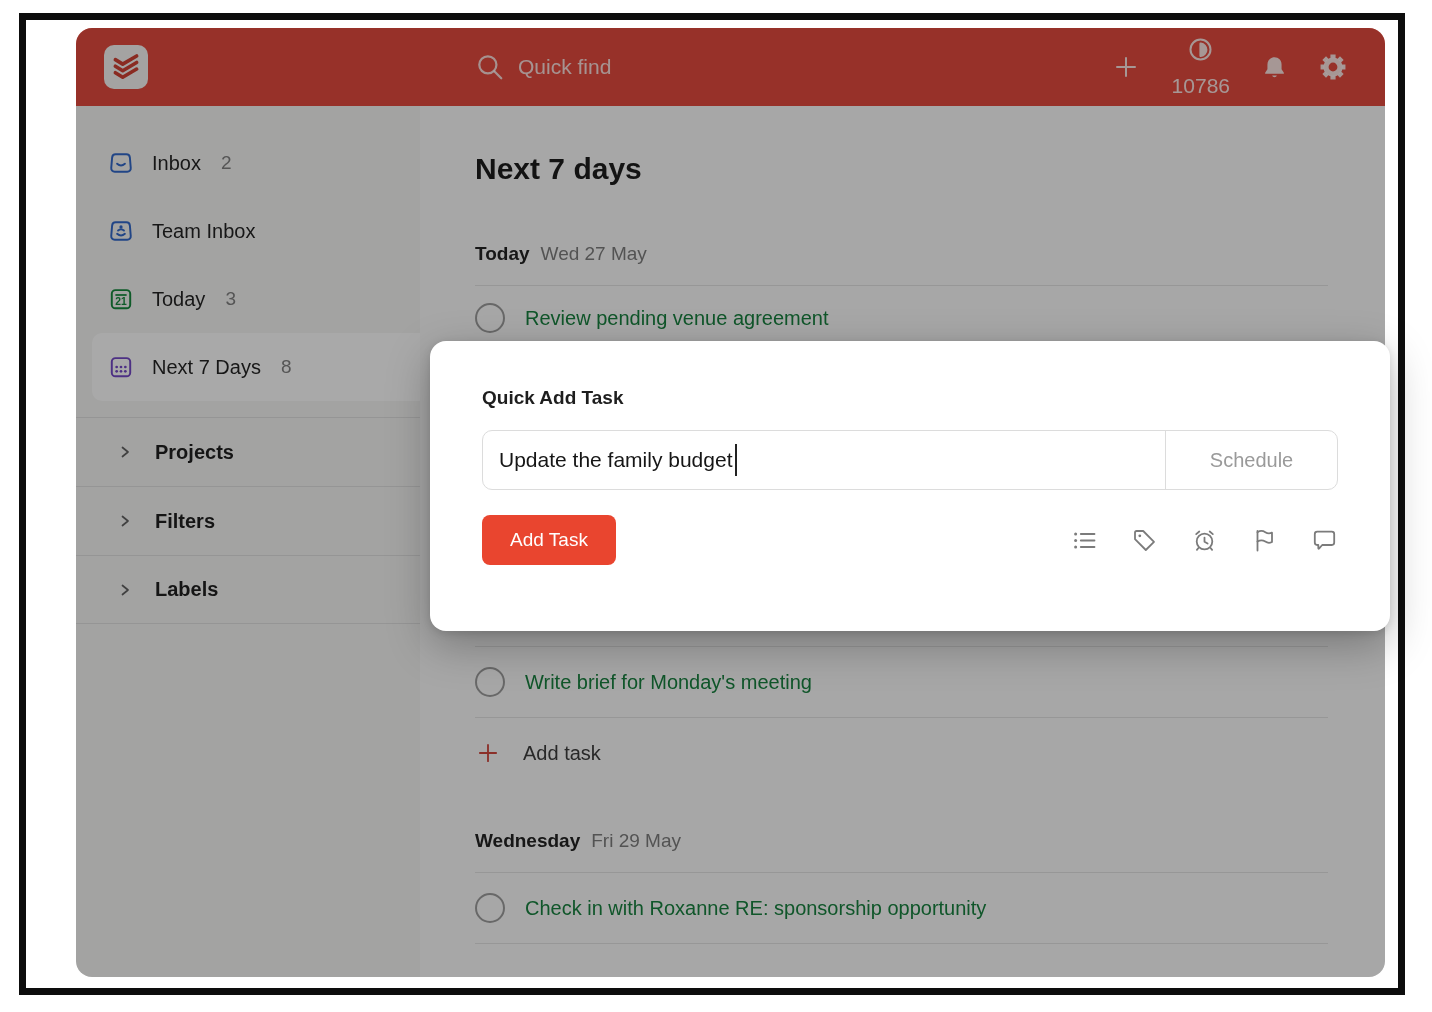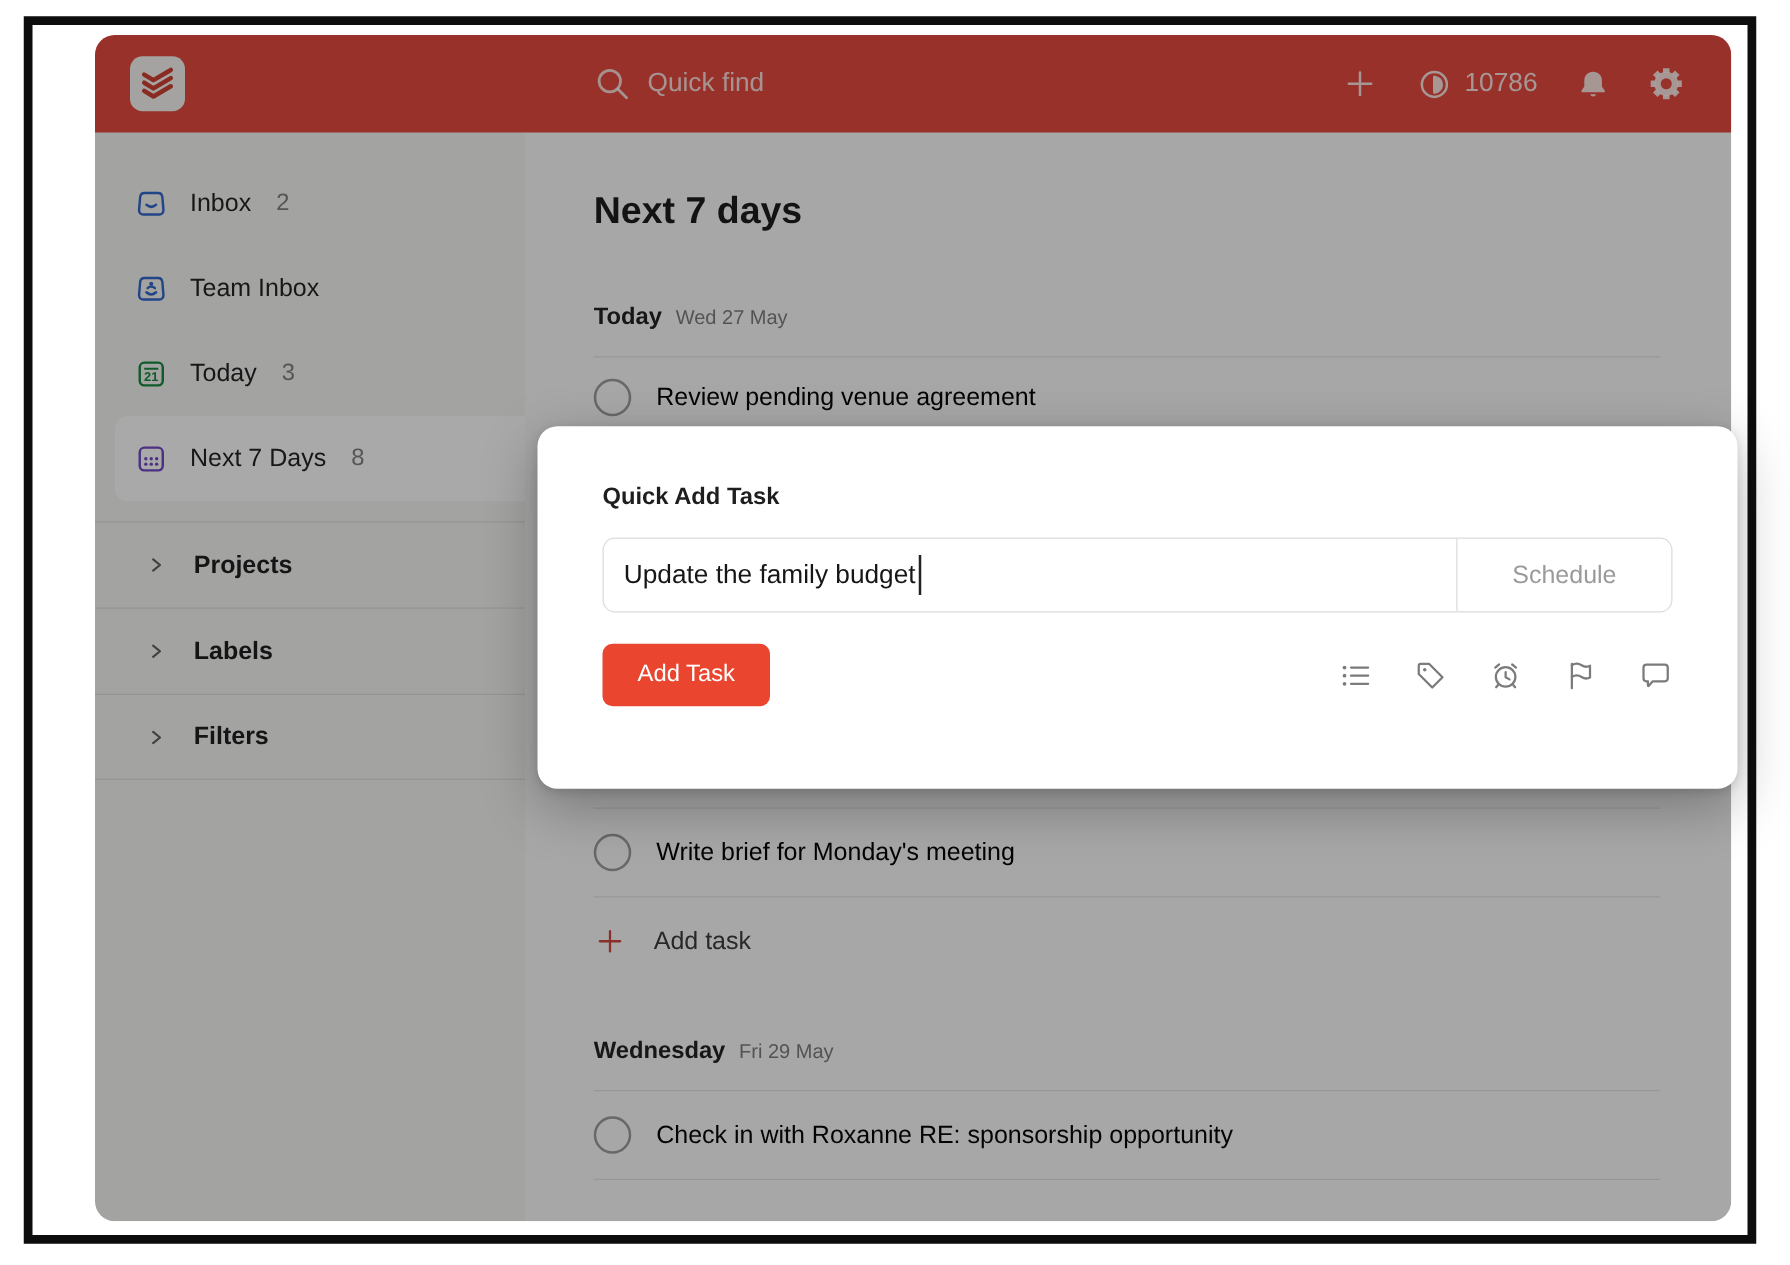--- a/index.html
+++ b/index.html
@@ -35,21 +35,21 @@
   .searchbox {
     position:absolute; left:399px; top:0; height:78px;
     display:flex; align-items:center; gap:13px;
     color:rgba(255,255,255,0.82); font-size:21px;
   }
   .topright {
     position:absolute; right:38px; top:0; height:78px;
     display:flex; align-items:center; gap:31px;
   }
   .karma { display:flex; align-items:center; gap:11px;
-           color:rgba(255,255,255,0.85); font-size:21px; }
+           color:rgba(255,255,255,0.85); font-size:21px;flex-direction:column; }
 
   
   .appbody { display:flex; height:871px; }
 
   
   .sidebar { width:344px; background:#f6f6f5; padding-top:23px; flex-shrink:0; }
   .side-item {
     height:68px; display:flex; align-items:center;
     padding-left:32px; gap:18px; cursor:pointer;
   }
@@ -64,30 +64,30 @@
   }
   .group-row:last-child { border-bottom:1px solid #e0e0e0; }
   .group-label { font-size:20px; font-weight:700; color:#1c1c1c; }
 
   
   .main { flex:1; background:#fcfcfc; padding:44px 57px 0 55px; }
   .page-title { font-size:30px; font-weight:700; color:#1a1a1a; line-height:38px; }
   .sec-head { margin-top:55px; display:flex; align-items:baseline; gap:11px; height:26px; }
   .sec-head.w2 { margin-top:42px; }
   .sec-label { font-size:19px; font-weight:700; color:#202020; }
-  .sec-date  { font-size:16px; color:#7c7c7c; }
+  .sec-date  { font-size:19px; color:#7c7c7c; }
   .divider { height:1px; background:#e3e3e3; margin-top:16px; }
   .divider.tight { margin-top:0; }
   .task-row { height:64px; display:flex; align-items:center; gap:20px; }
   .task-row.tall { height:70px; }
   .task-check {
     width:30px; height:30px; border:2px solid #9c9c9c; border-radius:50%;
     flex-shrink:0; cursor:pointer;
   }
-  .task-text { font-size:20px; color:#000000; }
+  .task-text { font-size:20px; color:#15803d; }
   .modal-gap { height:296px; }
   .add-row { height:70px; display:flex; align-items:center; gap:22px; cursor:pointer; }
   .add-label { font-size:20px; color:#3a3a3a; }
 
   
   .modal {
     position:absolute; left:404px; top:321px; width:960px; height:290px;
     background:#ffffff; border-radius:16px; z-index:100;
     box-shadow:0 14px 44px rgba(0,0,0,0.28), 0 2px 8px rgba(0,0,0,0.12);
     padding:46px 52px 0 52px;
@@ -234,27 +234,27 @@
           <div class="group-row">
             <svg width="14" height="14" viewBox="0 0 14 14">
               <polyline points="4.5,2.5 10,7 4.5,11.5" fill="none" stroke="#5f5f5f" stroke-width="1.7" stroke-linecap="round" stroke-linejoin="round"></polyline>
             </svg>
             <span class="group-label">Projects</span>
           </div>
           <div class="group-row">
             <svg width="14" height="14" viewBox="0 0 14 14">
               <polyline points="4.5,2.5 10,7 4.5,11.5" fill="none" stroke="#5f5f5f" stroke-width="1.7" stroke-linecap="round" stroke-linejoin="round"></polyline>
             </svg>
-            <span class="group-label">Labels</span>
+            <span class="group-label">Filters</span>
           </div>
           <div class="group-row">
             <svg width="14" height="14" viewBox="0 0 14 14">
               <polyline points="4.5,2.5 10,7 4.5,11.5" fill="none" stroke="#5f5f5f" stroke-width="1.7" stroke-linecap="round" stroke-linejoin="round"></polyline>
             </svg>
-            <span class="group-label">Filters</span>
+            <span class="group-label">Labels</span>
           </div>
         </div>
       </div>
 
       <div class="main">
         <div class="page-title">Next 7 days</div>
 
         <div class="sec-head">
           <span class="sec-label">Today</span>
           <span class="sec-date">Wed 27 May</span>

